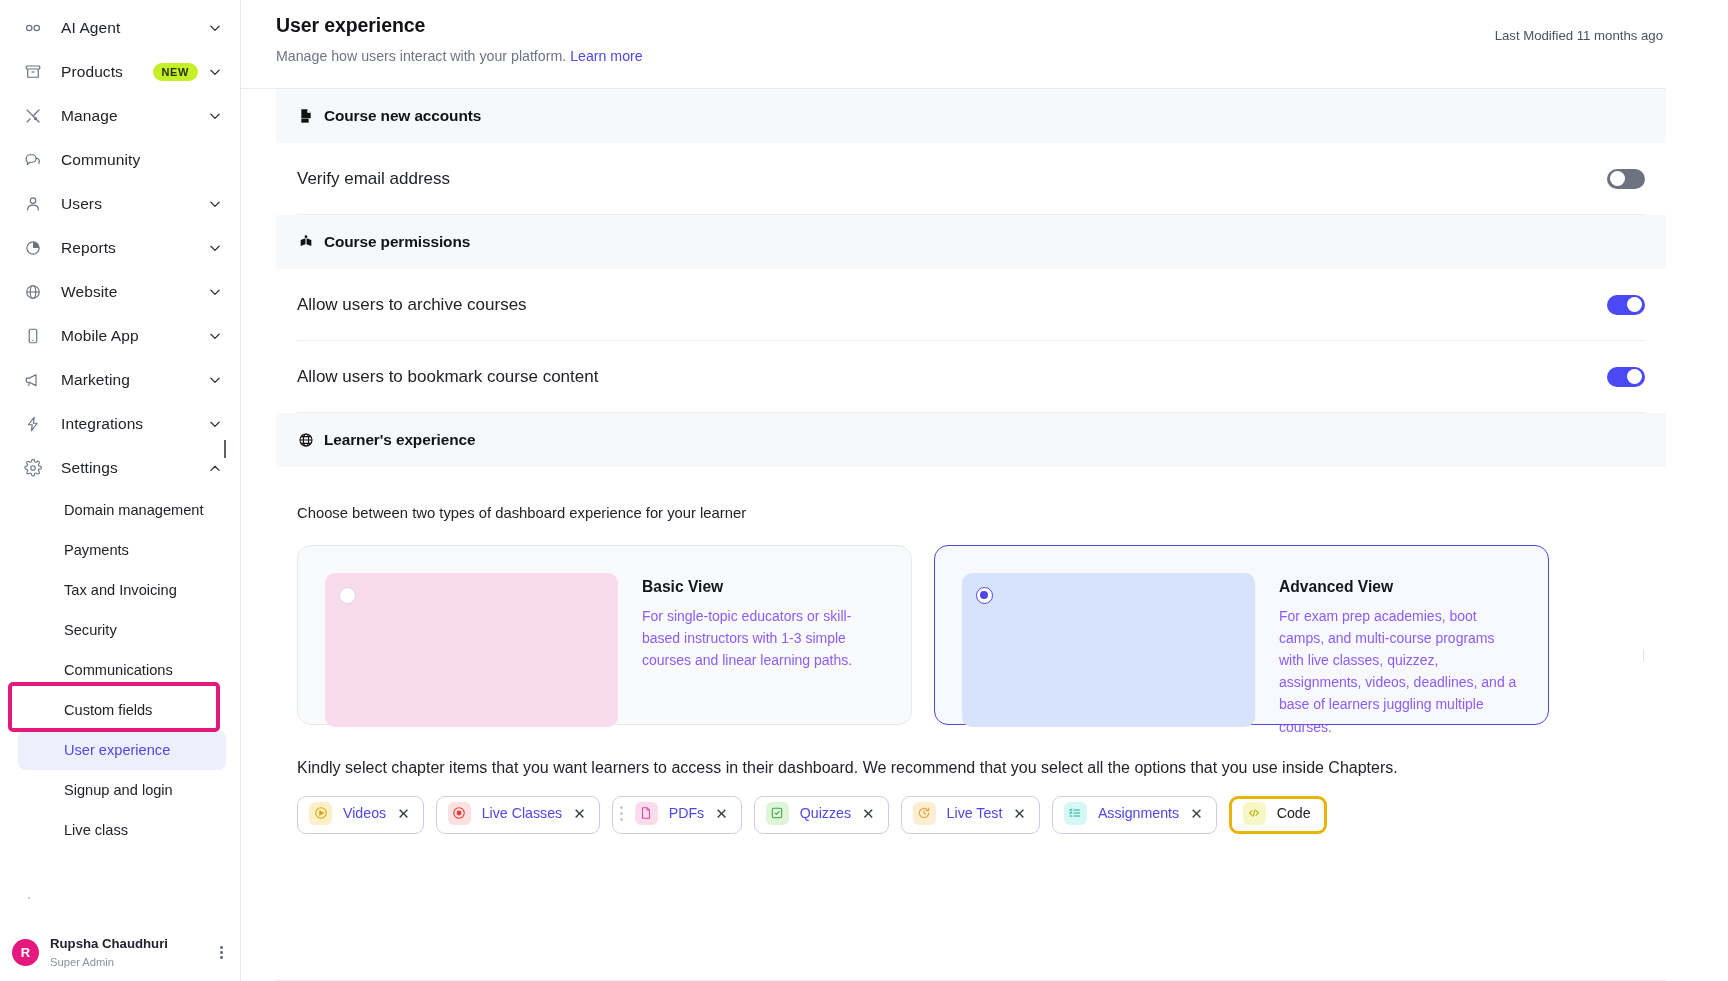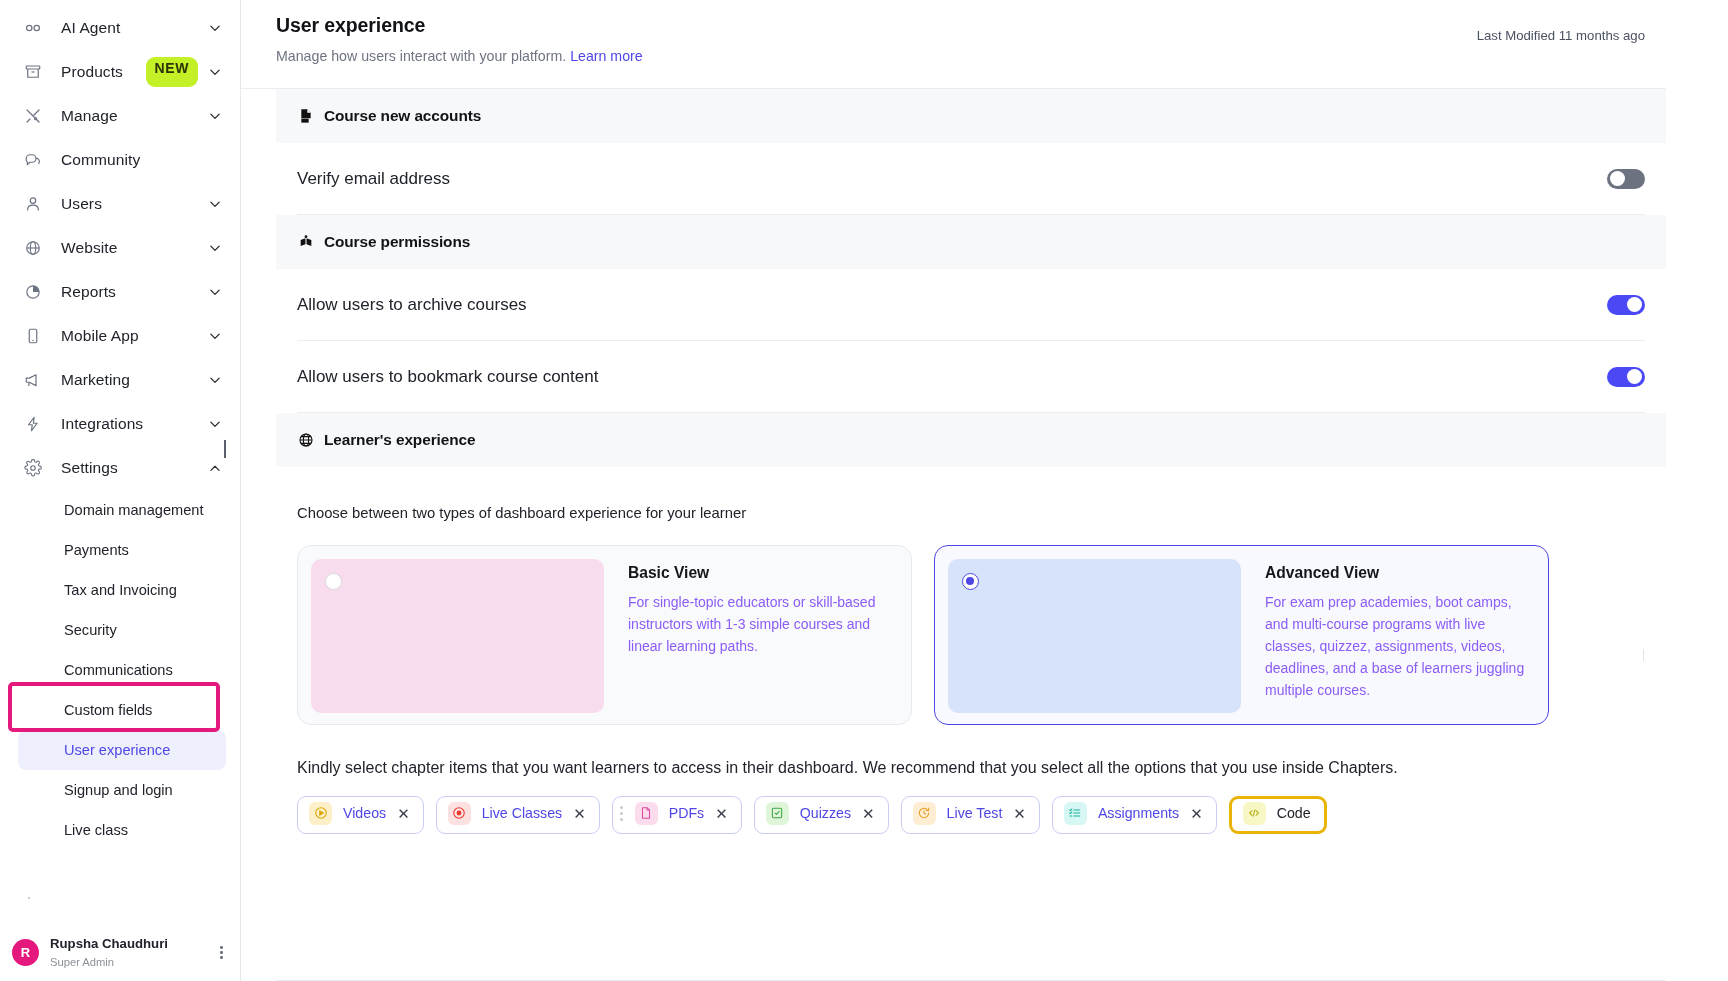--- a/index.html
+++ b/index.html
@@ -39,25 +39,25 @@
     margin-left: 17px;
     font-size: 15.5px;
     color: #20232b;
     letter-spacing: .1px;
     white-space: nowrap;
   }
   .nav-spacer { flex: 1 1 auto; }
   .badge-new {
     background: #c4f028;
     color: #2c3308;
-    font-size: 14px;
+    font-size: 11px;
     font-weight: bold;
     letter-spacing: .6px;
     border-radius: 9px;
-    padding: 3px 9px 11px 9px;
+    padding: 3px 9px 3px 9px;
     margin-right: 10px;
   }
   .chev { width: 14px; height: 14px; color: #30333a; flex: 0 0 14px; }
   .chev svg { width: 14px; height: 14px; display: block; }
 
   .sub-item {
     display: flex; align-items: center;
     height: 40px;
     padding-left: 46px;
     font-size: 14.6px;
@@ -120,21 +120,21 @@
   .page-header {
     height: 89px;
     border-bottom: 1px solid #eaecef;
     position: relative;
     padding: 14px 0 0 35px;
   }
   .page-title { font-size: 19.5px; font-weight: bold; color: #111317; letter-spacing: -.1px;}
   .page-sub { margin-top: 11px; font-size: 14.2px; color: #6e7481; }
   .page-sub a { color: #4f46e5; text-decoration: none; }
   .last-mod {
-    position: absolute; right: 21px; top: 28px;
+    position: absolute; right: 3px; top: 28px;
     font-size: 13.2px; color: #4a5161;
   }
 
   .content {
     position: relative;
     padding: 0 0 0 35px;
     height: 892px;
     overflow: hidden;
   }
   .panel-w { width: 1390px; }
@@ -180,21 +180,21 @@
   .cards {
     display: flex; gap: 22px;
     padding: 24px 0 0 21px;
   }
   .vcard {
     width: 615px; height: 180px;
     border: 1px solid #e8e9ee;
     border-radius: 14px;
     background: #f9fafb;
     display: flex;
-    padding: 13px;
+    padding: 27px;
     cursor: pointer;
   }
   .vcard.selected {
     border: 1.6px solid #4f46e5;
     background: #f8f9fe;
   }
   .vthumb {
     width: 293px; height: 154px;
     border-radius: 10px;
     position: relative;
@@ -345,43 +345,43 @@
       <span class="nav-spacer"></span>
       <span class="chev">
         <svg viewBox="0 0 24 24" fill="none" stroke="currentColor" stroke-width="2.2" stroke-linecap="round" stroke-linejoin="round">
             <polyline points="5,9 12,16 19,9"></polyline>
           </svg>
       </span>
     </div>
 
     <div class="nav-item">
       <span class="nav-ico">
+        <svg viewBox="0 0 24 24" fill="none" stroke="currentColor" stroke-width="1.6">
+          <circle cx="12" cy="12" r="8.2"></circle>
+            <path d="M12 12V3.8A8.2 8.2 0 0120.2 12z" fill="currentColor" stroke="none"></path>
+        </svg>
+      </span>
+      <span class="nav-label">Reports</span>
+      <span class="nav-spacer"></span>
+      <span class="chev">
+        <svg viewBox="0 0 24 24" fill="none" stroke="currentColor" stroke-width="2.2" stroke-linecap="round" stroke-linejoin="round">
+            <polyline points="5,9 12,16 19,9"></polyline>
+          </svg>
+      </span>
+    </div>
+
+    <div class="nav-item">
+      <span class="nav-ico">
         <svg viewBox="0 0 24 24" fill="none" stroke="currentColor" stroke-width="1.5">
           <circle cx="12" cy="12" r="8.4"></circle>
             <ellipse cx="12" cy="12" rx="3.6" ry="8.4"></ellipse>
             <path d="M3.6 12h16.8"></path>
         </svg>
       </span>
       <span class="nav-label">Website</span>
-      <span class="nav-spacer"></span>
-      <span class="chev">
-        <svg viewBox="0 0 24 24" fill="none" stroke="currentColor" stroke-width="2.2" stroke-linecap="round" stroke-linejoin="round">
-            <polyline points="5,9 12,16 19,9"></polyline>
-          </svg>
-      </span>
-    </div>
-
-    <div class="nav-item">
-      <span class="nav-ico">
-        <svg viewBox="0 0 24 24" fill="none" stroke="currentColor" stroke-width="1.6">
-          <circle cx="12" cy="12" r="8.2"></circle>
-            <path d="M12 12V3.8A8.2 8.2 0 0120.2 12z" fill="currentColor" stroke="none"></path>
-        </svg>
-      </span>
-      <span class="nav-label">Reports</span>
       <span class="nav-spacer"></span>
       <span class="chev">
         <svg viewBox="0 0 24 24" fill="none" stroke="currentColor" stroke-width="2.2" stroke-linecap="round" stroke-linejoin="round">
             <polyline points="5,9 12,16 19,9"></polyline>
           </svg>
       </span>
     </div>
 
     <div class="nav-item">
       <span class="nav-ico">

